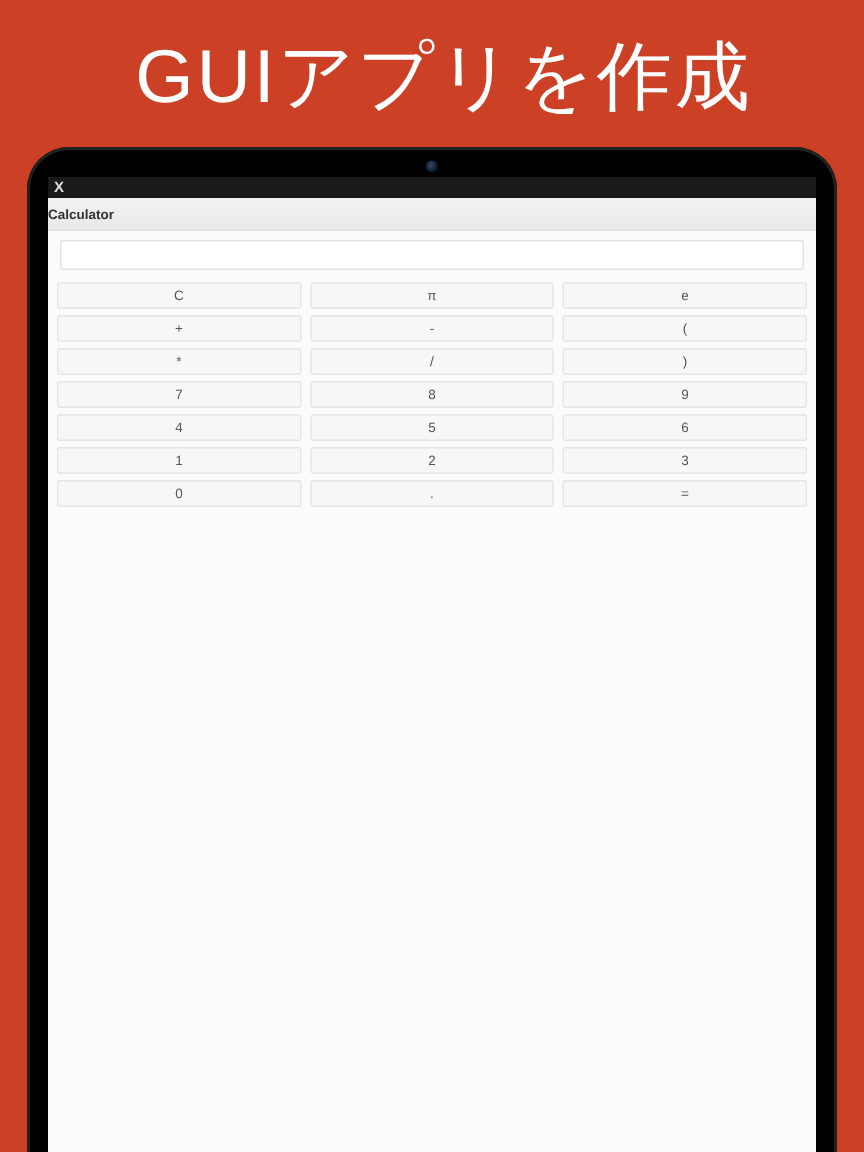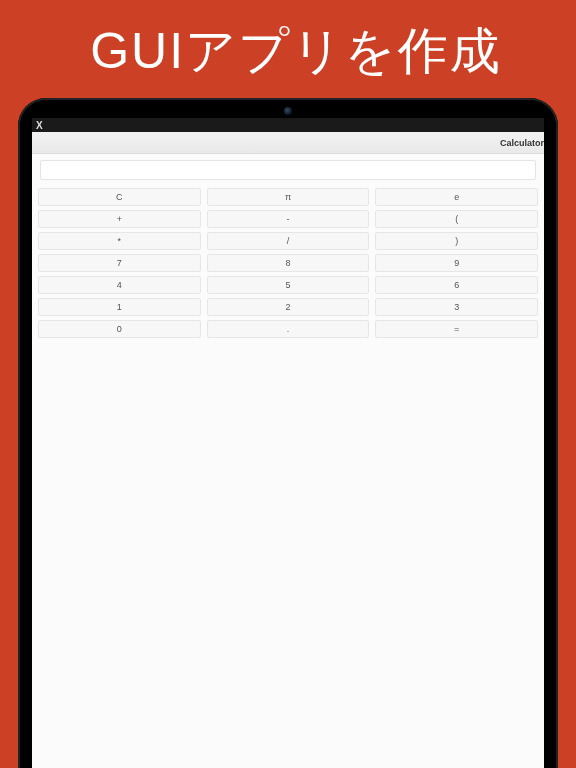--- a/index.html
+++ b/index.html
@@ -71,21 +71,21 @@
     display: flex;
     flex-direction: column;
   }
 
   .titlebar {
     height: 22px;
     background: linear-gradient(#f2f2f2, #e9e9e9);
     border-bottom: 1px solid #ddd;
     display: flex;
     align-items: center;
-    justify-content: flex-end;
+    justify-content: flex-start;
     font-size: 9px;
     font-weight: 600;
     color: #333;
   }
 
   .display-row {
     padding: 6px 8px;
   }
   .display {
     height: 20px;

